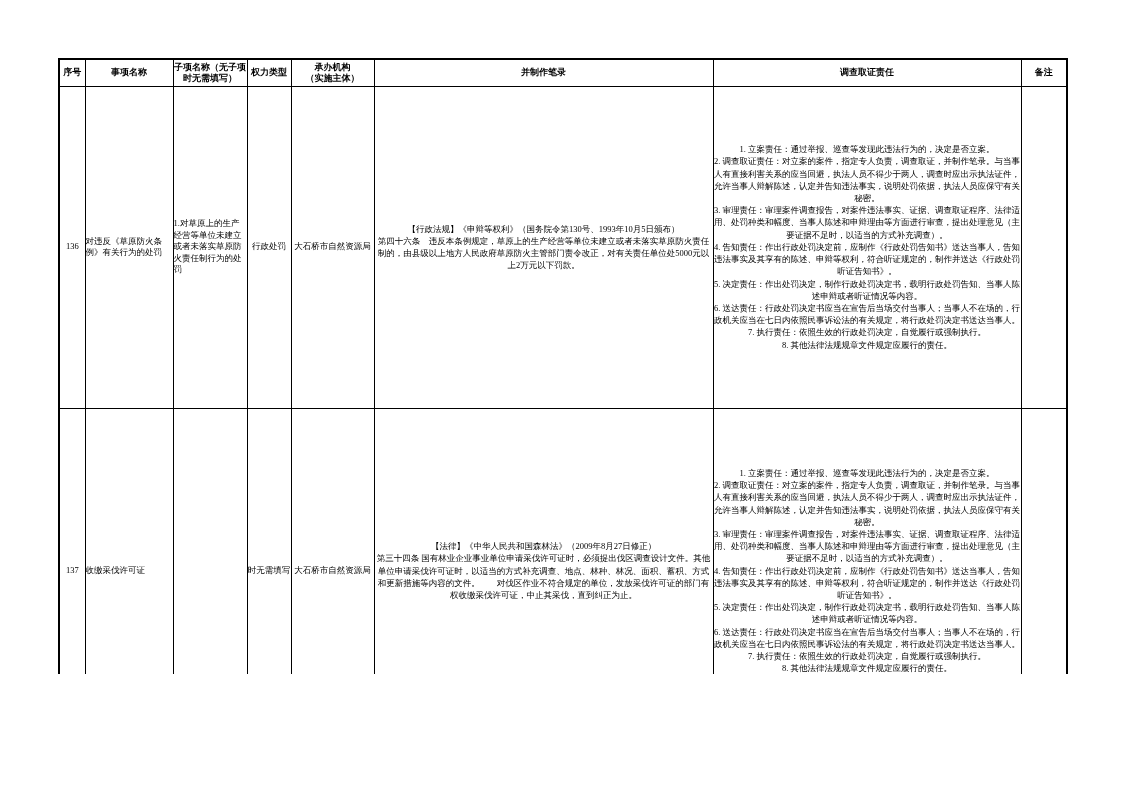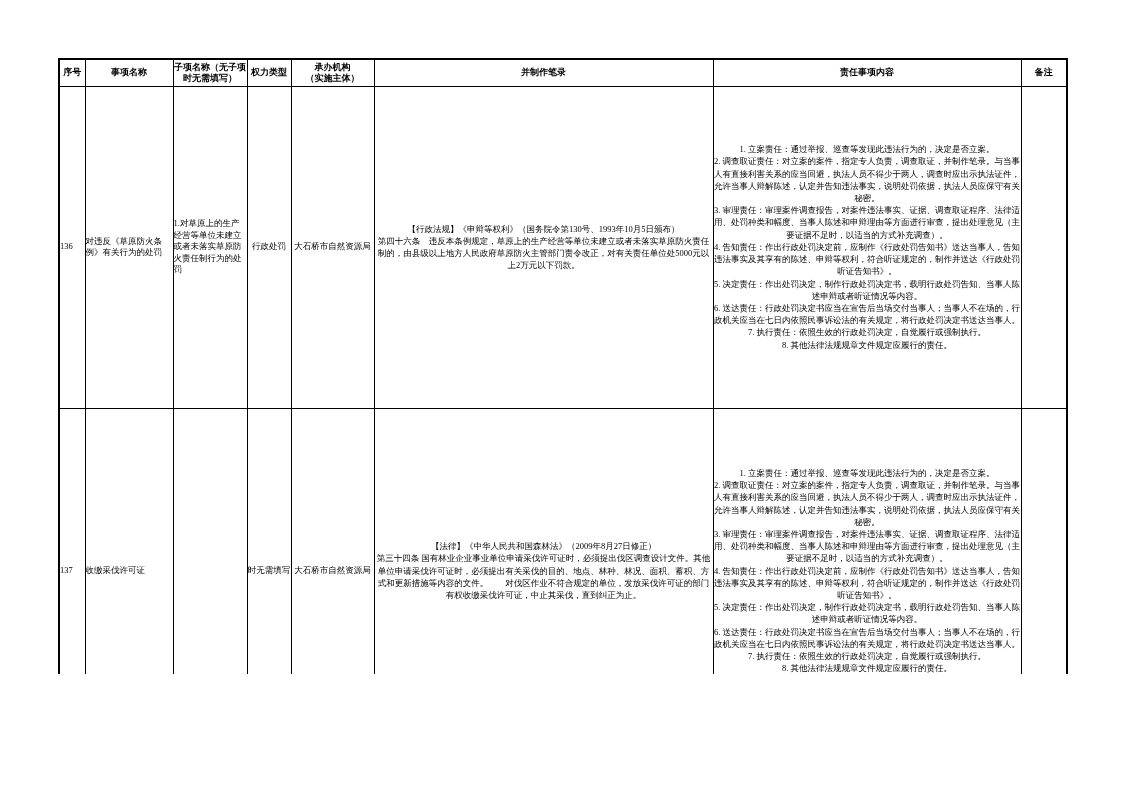--- a/index.html
+++ b/index.html
@@ -41,21 +41,21 @@
     line-height: 11px;
     border-bottom: 2px solid #000000;
   }
   tr.row-136 { height: 322px; }
   tr.row-137 { height: 326px; }
   td {
     font-size: 8.5px;
     line-height: 11.5px;
   }
   td.c-seq {
-    text-align: left;
+    text-align: center;
   }
   td.c-name, td.c-sub {
     text-align: left;
     padding: 2px 3px;
   }
   td.c-type, td.c-agency {
     text-align: center;
     padding: 2px 2px;
     margin-top: 18px;
   }
@@ -97,21 +97,21 @@
     <thead>
       <tr>
         <th>序号</th>
         <th>事项名称</th>
         <th>子项名称（无子项
 时无需填写）</th>
         <th>权力类型</th>
         <th>承办机构
 （实施主体）</th>
         <th>并制作笔录</th>
-        <th>责任事项内容</th>
+        <th>调查取证责任</th>
         <th>备注</th>
       </tr>
     </thead>
     <tbody>
       <tr class="row-136">
         <td class="c-seq">136</td>
         <td class="c-name">对违反《草原防火条例》有关行为的处罚</td>
         <td class="c-sub">1.对草原上的生产经营等单位未建立或者未落实草原防火责任制行为的处罚</td>
         <td class="c-type">行政处罚</td>
         <td class="c-agency">大石桥市自然资源局</td>
@@ -127,21 +127,21 @@
 8. 其他法律法规规章文件规定应履行的责任。</td>
         <td class="c-remark"></td>
       </tr>
       <tr class="row-137">
         <td class="c-seq">137</td>
         <td class="c-name">收缴采伐许可证</td>
         <td class="c-sub"></td>
         <td class="c-type">时无需填写</td>
         <td class="c-agency">大石桥市自然资源局</td>
         <td class="c-basis">【法律】《中华人民共和国森林法》（2009年8月27日修正）
-第三十四条 国有林业企业事业单位申请采伐许可证时，必须提出伐区调查设计文件。其他单位申请采伐许可证时，必须提出有关采伐的目的、地点、林种、林况、面积、蓄积、方式和更新措施等内容的文件。　　对伐区作业不符合规定的单位，发放采伐许可证的部门有权收缴采伐许可证，中止其采伐，直到纠正为止。</td>
+第三十四条 国有林业企业事业单位申请采伐许可证时，必须提出伐区调查设计文件。其他单位申请采伐许可证时，以适当的方式补充调查、地点、林种、林况、面积、蓄积、方式和更新措施等内容的文件。　　对伐区作业不符合规定的单位，发放采伐许可证的部门有权收缴采伐许可证，中止其采伐，直到纠正为止。</td>
         <td class="c-resp">1. 立案责任：通过举报、巡查等发现此违法行为的，决定是否立案。
 2. 调查取证责任：对立案的案件，指定专人负责，调查取证，并制作笔录。与当事人有直接利害关系的应当回避，执法人员不得少于两人，调查时应出示执法证件，允许当事人辩解陈述，认定并告知违法事实，说明处罚依据，执法人员应保守有关秘密。
 3. 审理责任：审理案件调查报告，对案件违法事实、证据、调查取证程序、法律适用、处罚种类和幅度、当事人陈述和申辩理由等方面进行审查，提出处理意见（主要证据不足时，以适当的方式补充调查）。
 4. 告知责任：作出行政处罚决定前，应制作《行政处罚告知书》送达当事人，告知违法事实及其享有的陈述、申辩等权利，符合听证规定的，制作并送达《行政处罚听证告知书》。
 5. 决定责任：作出处罚决定，制作行政处罚决定书，载明行政处罚告知、当事人陈述申辩或者听证情况等内容。
 6. 送达责任：行政处罚决定书应当在宣告后当场交付当事人；当事人不在场的，行政机关应当在七日内依照民事诉讼法的有关规定，将行政处罚决定书送达当事人。
 7. 执行责任：依照生效的行政处罚决定，自觉履行或强制执行。
 8. 其他法律法规规章文件规定应履行的责任。</td>
         <td class="c-remark"></td>
       </tr>

